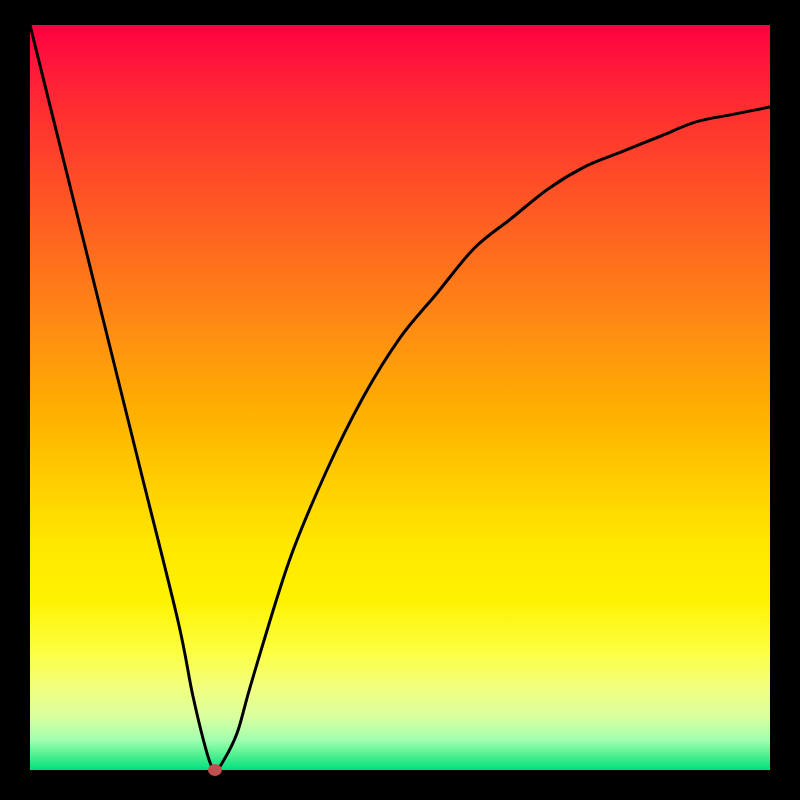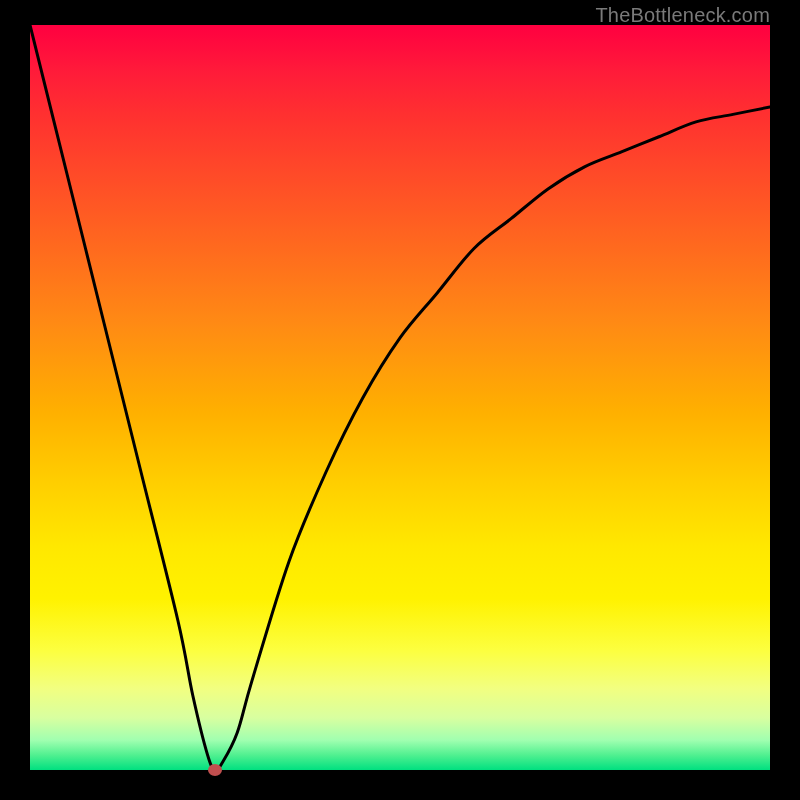--- a/index.html
+++ b/index.html
@@ -66,21 +66,20 @@
     border-radius: 50%;
     background: #c14f4f;
     transform: translate(-50%, -50%);
   }
 </style>
 </head>
 <body>
 
 <div class="frame">
 
-  <div class="watermark">TheBottleneck.com</div>
 
   <div class="plot-area">
 
     <svg class="curve" viewBox="0 0 740 745" preserveAspectRatio="none">
       <path id="curve-path" fill="none" stroke="#000" stroke-width="3" stroke-linecap="round" stroke-linejoin="round" d="M 0 0 C 6.166666666666667 24.833333333333332 24.666666666666664 99.33333333333334 37 149 C 49.333333333333336 198.66666666666666 61.666666666666664 248.33333333333334 74 298 C 86.33333333333333 347.6666666666667 98.66666666666667 397.3333333333333 111 447 C 123.33333333333333 496.6666666666667 139.36666666666667 558.75 148 596 C 156.63333333333333 633.25 157.86666666666667 648.15 162.8 670.5 C 167.73333333333335 692.85 173.9 717.6833333333334 177.6 730.1 C 181.29999999999998 742.5166666666667 182.53333333333333 743.7583333333333 185 745 C 187.46666666666667 746.2416666666667 188.7 743.7583333333333 192.4 737.55 C 196.10000000000002 731.3416666666666 202.26666666666668 721.4083333333333 207.20000000000002 707.75 C 212.13333333333335 694.0916666666667 213.36666666666667 684.1583333333333 222 655.6 C 230.63333333333333 627.0416666666667 246.66666666666666 571.1666666666666 259 536.4 C 271.3333333333333 501.6333333333333 283.6666666666667 474.31666666666666 296 447 C 308.3333333333333 419.68333333333334 320.6666666666667 394.85 333 372.5 C 345.3333333333333 350.15 357.66666666666663 330.28333333333336 370 312.90000000000003 C 382.33333333333337 295.5166666666667 394.66666666666674 283.1 407.00000000000006 268.2 C 419.33333333333337 253.29999999999998 431.6666666666667 235.91666666666666 444 223.5 C 456.3333333333333 211.08333333333334 468.6666666666667 203.63333333333338 481 193.70000000000005 C 493.3333333333333 183.7666666666667 505.6666666666667 172.59166666666667 518 163.89999999999998 C 530.3333333333334 155.2083333333333 542.6666666666666 147.7583333333333 555 141.54999999999995 C 567.3333333333334 135.3416666666666 579.6666666666666 131.61666666666665 592 126.64999999999998 C 604.3333333333334 121.68333333333332 616.6666666666666 116.71666666666665 629 111.75 C 641.3333333333334 106.78333333333335 653.6666666666666 100.57500000000003 666 96.85000000000002 C 678.3333333333334 93.12500000000001 690.6666666666666 91.88333333333331 703 89.39999999999998 C 715.3333333333334 86.91666666666664 733.8333333333334 83.1916666666667 740 81.95000000000005"></path>
     </svg>
 
     <div id="marker" class="marker" style="left: 185px; top: 745px;"></div>
 
   </div>

